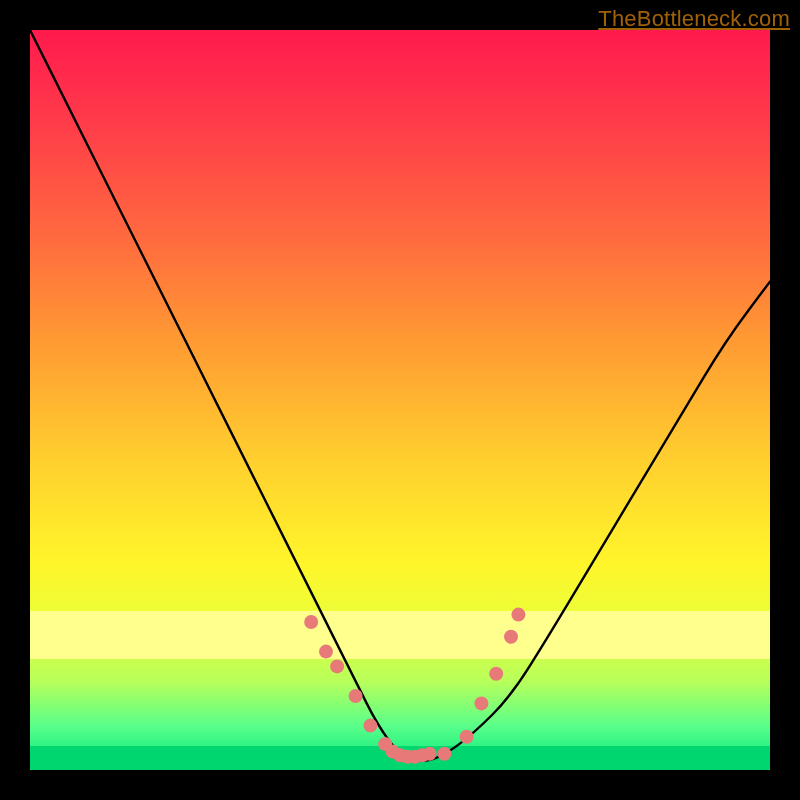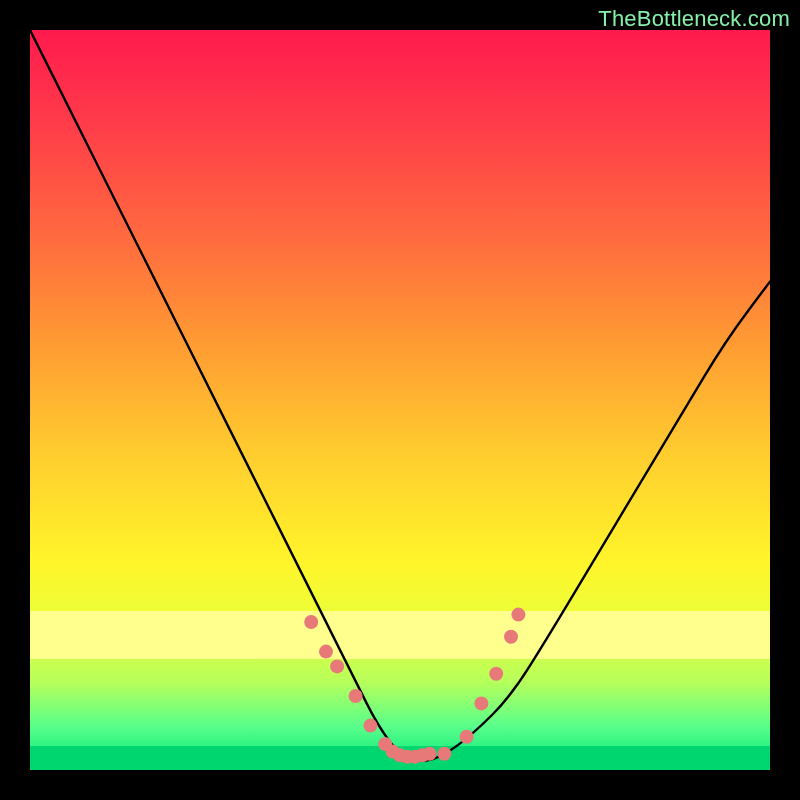--- a/index.html
+++ b/index.html
@@ -44,24 +44,25 @@
   svg.curve {
     position: absolute;
     inset: 0;
     width: 100%;
     height: 100%;
   }
   .watermark {
     position: absolute;
     top: 6px;
     right: 10px;
-    color: #86efac;
+    color: #a16207;
     font-size: 22px;
     letter-spacing: 0.2px;
     user-select: none;
+    text-decoration: underline;
   }
 </style>
 </head>
 <body>
 
 <div class="watermark">TheBottleneck.com</div>
 
 <div class="frame">
   <div class="gradient"></div>
 

